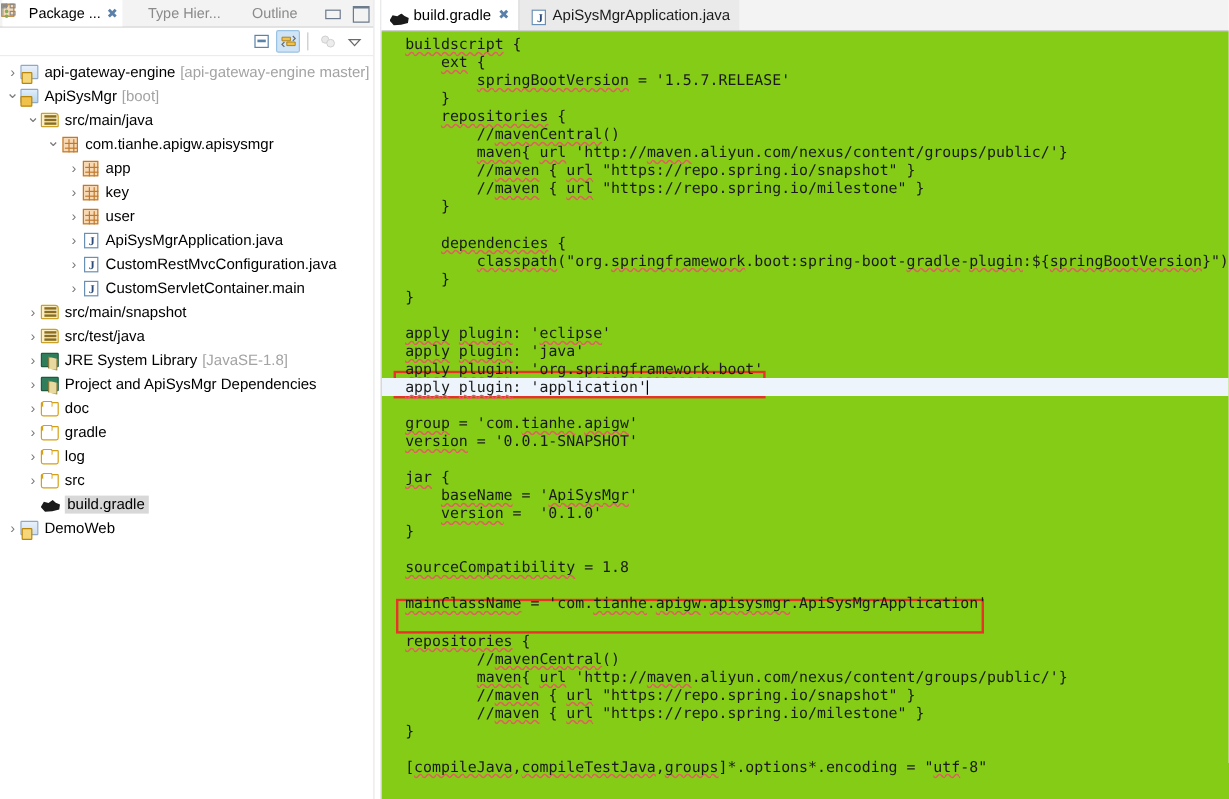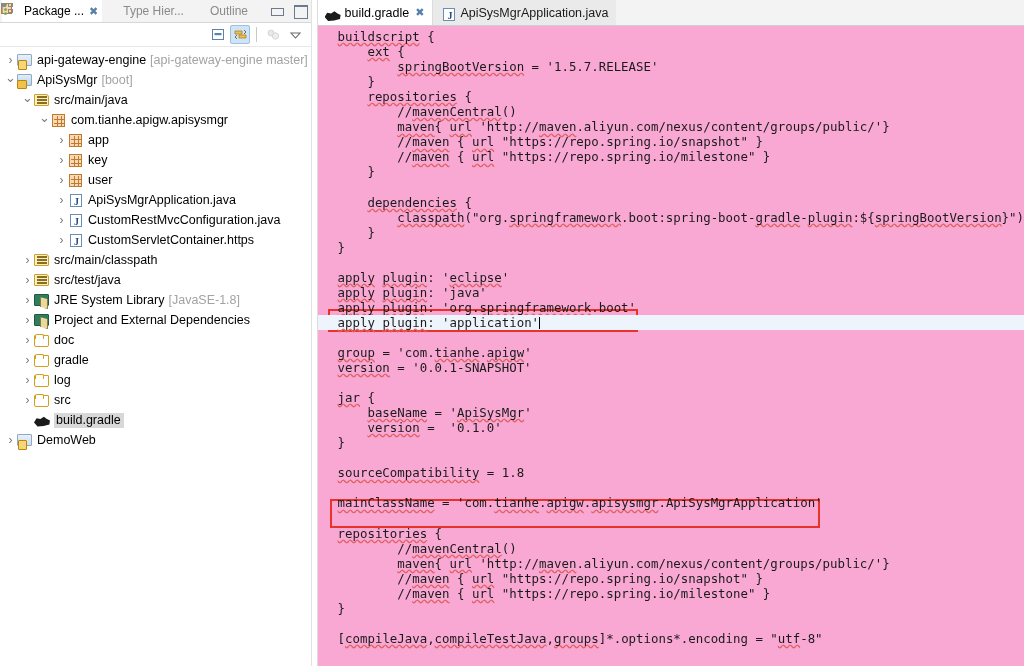--- a/index.html
+++ b/index.html
@@ -191,21 +191,21 @@
     display: flex; align-items: center; gap: 4px;
     height: 25px; padding: 0 8px 0 7px;
     font-size: 12.5px; white-space: nowrap; cursor: pointer;
   }
   .etab.active { background: #ffffff; color: #000; }
   .etab.inactive { background: #eaeaea; color: #1a1a1a; border-left: 1px solid #dcdcdc; }
   .etab .eico { width: 16px; height: 14px; position: relative; display:inline-block; }
 
   #code-area {
     flex: 1; position: relative; overflow: hidden;
-    background: #f9a8d4;
+    background: #84cc16;
     font-family: "DejaVu Sans Mono", "Liberation Mono", monospace;
     font-size: 12.4px;
     line-height: 15.05px;
     padding-top: 3px;
   }
   .cline {
     height: 15.05px; white-space: pre;
     padding-left: 20px; color: #1a1a1a;
     position: relative;
   }
@@ -353,49 +353,49 @@
           <span class="ico">
             <span class="ic-java" style="position: absolute; left: 0px; top: 0px;"></span>
           </span>
           <span class="lblwrap"><span class="lbl">CustomRestMvcConfiguration.java</span></span>
         </div>
         <div class="row" style="padding-left: 55px;">
           <span class="arrow" style="font-size: 12px;">›</span>
           <span class="ico">
             <span class="ic-java" style="position: absolute; left: 0px; top: 0px;"></span>
           </span>
-          <span class="lblwrap"><span class="lbl">CustomServletContainer.https</span></span>
+          <span class="lblwrap"><span class="lbl">CustomServletContainer.main</span></span>
         </div>
         <div class="row" style="padding-left: 21px;">
           <span class="arrow" style="font-size: 12px;">›</span>
           <span class="ico">
             <span class="ic-srcfolder" style="position: absolute; left: 0px; top: 0px;"></span>
           </span>
-          <span class="lblwrap"><span class="lbl">src/main/classpath</span></span>
+          <span class="lblwrap"><span class="lbl">src/main/snapshot</span></span>
         </div>
         <div class="row" style="padding-left: 21px;">
           <span class="arrow" style="font-size: 12px;">›</span>
           <span class="ico">
             <span class="ic-srcfolder" style="position: absolute; left: 0px; top: 0px;"></span>
           </span>
           <span class="lblwrap"><span class="lbl">src/test/java</span></span>
         </div>
         <div class="row" style="padding-left: 21px;">
           <span class="arrow" style="font-size: 12px;">›</span>
           <span class="ico">
             <span class="ic-lib" style="position: absolute; left: 0px; top: 0px;"></span>
           </span>
           <span class="lblwrap"><span class="lbl">JRE System Library</span><span class="sub">[JavaSE-1.8]</span></span>
         </div>
         <div class="row" style="padding-left: 21px;">
           <span class="arrow" style="font-size: 12px;">›</span>
           <span class="ico">
             <span class="ic-lib" style="position: absolute; left: 0px; top: 0px;"></span>
           </span>
-          <span class="lblwrap"><span class="lbl">Project and External Dependencies</span></span>
+          <span class="lblwrap"><span class="lbl">Project and ApiSysMgr Dependencies</span></span>
         </div>
         <div class="row" style="padding-left: 21px;">
           <span class="arrow" style="font-size: 12px;">›</span>
           <span class="ico">
             <span class="ic-folder" style="position: absolute; left: 0px; top: 0px;"></span>
           </span>
           <span class="lblwrap"><span class="lbl">doc</span></span>
         </div>
         <div class="row" style="padding-left: 21px;">
           <span class="arrow" style="font-size: 12px;">›</span>

